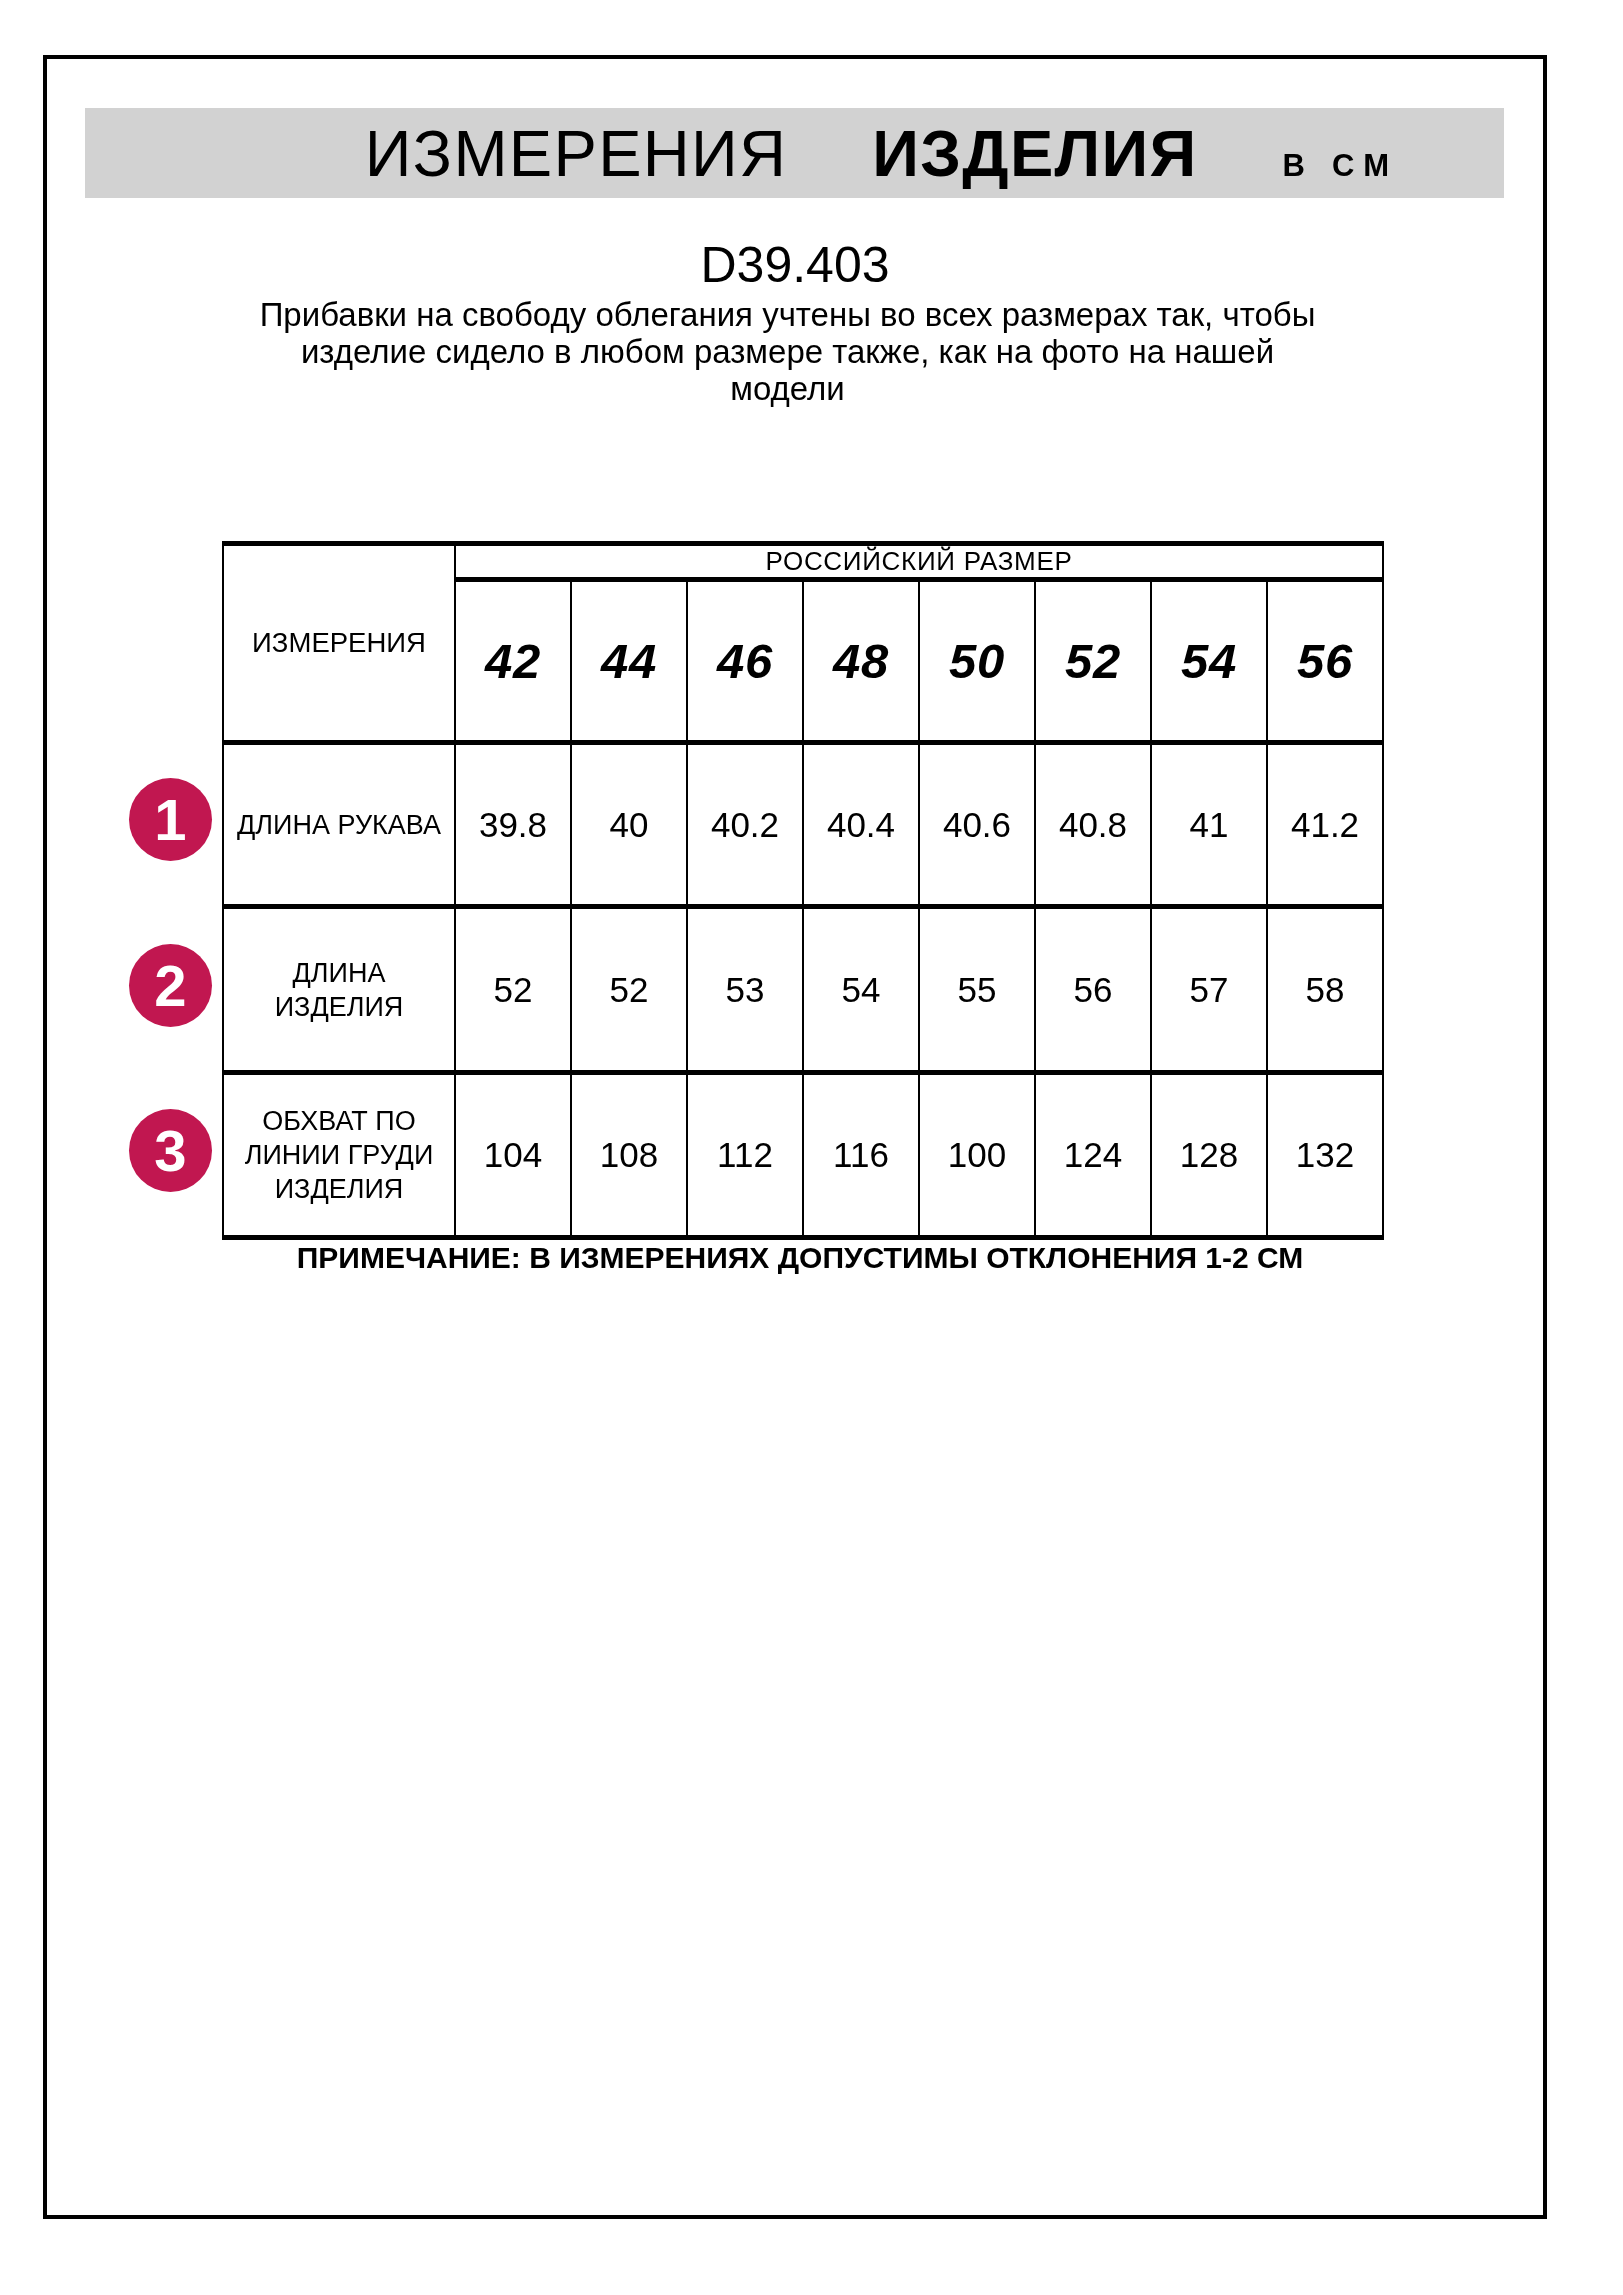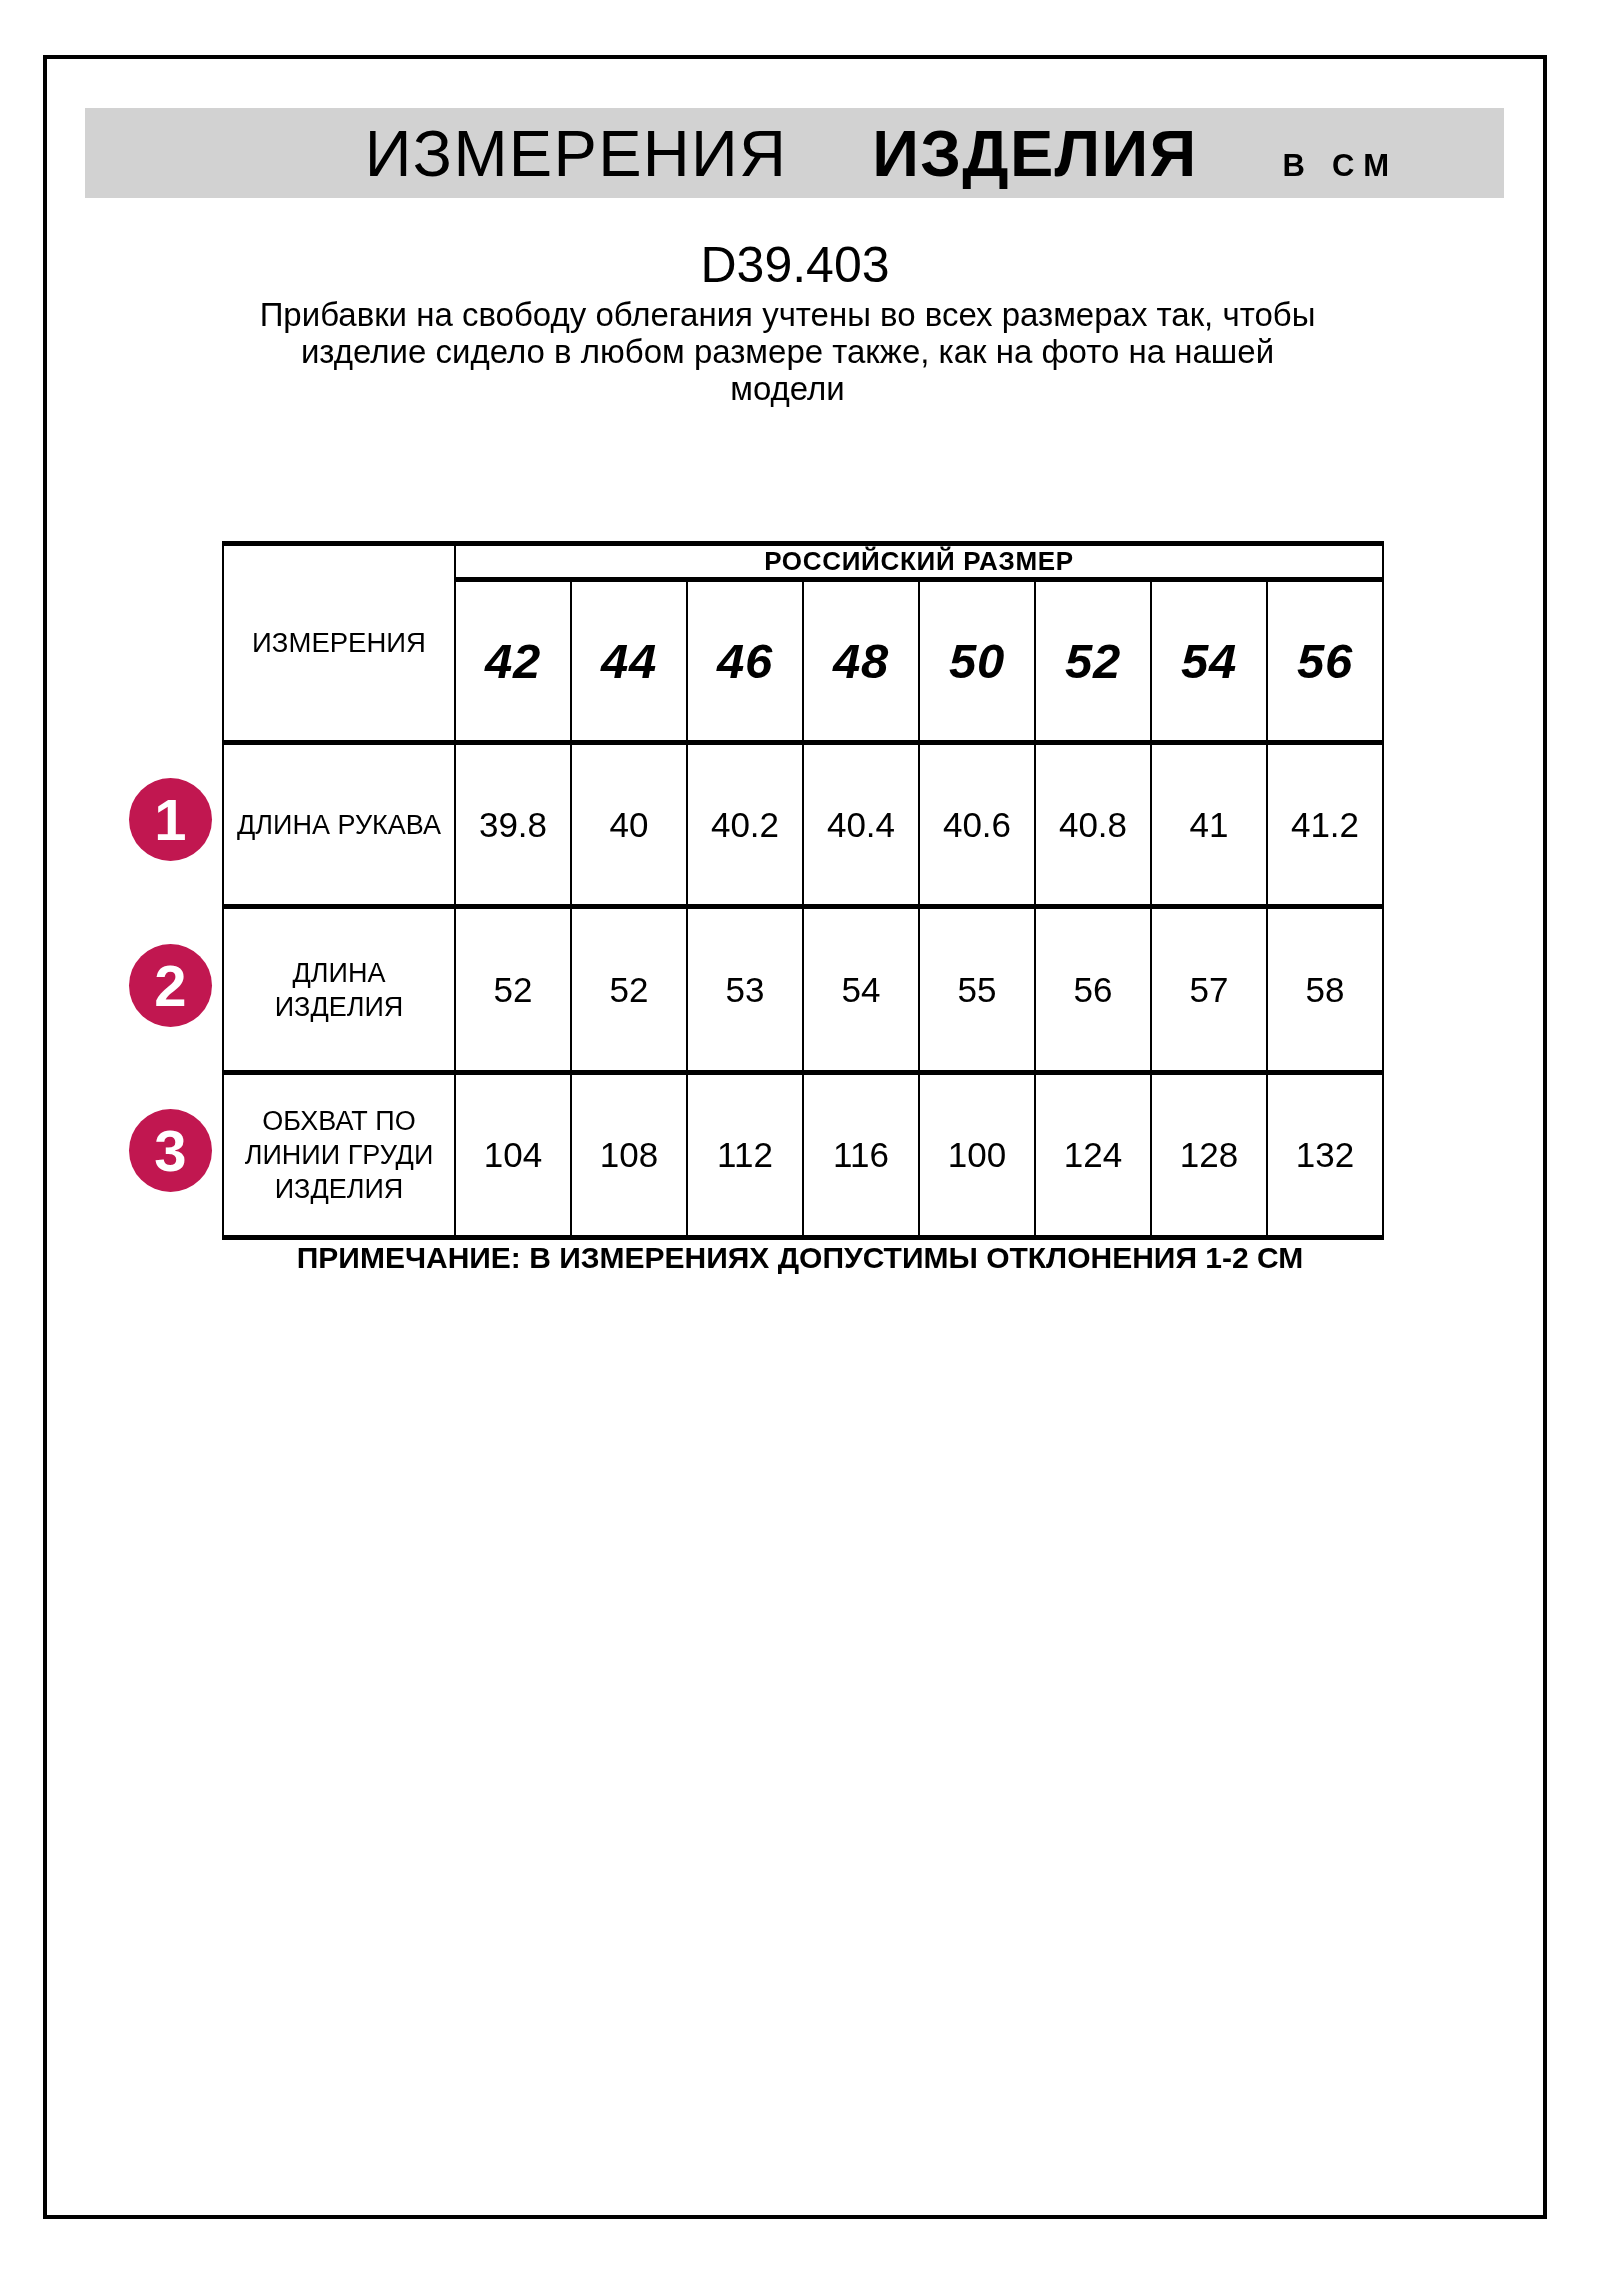--- a/index.html
+++ b/index.html
@@ -83,21 +83,21 @@
   col.col-label { width: 232px; }
   col.col-size  { width: 116px; }
 
   tr.row-group-header { height: 33px; }
   tr.row-sizes        { height: 163px; }
   tr.data-row-1       { height: 164px; }
   tr.data-row-2       { height: 166px; }
   tr.data-row-3       { height: 165px; }
 
   .corner-cell      { font-size: 27.5px; font-weight: 400; }
-  .group-header-cell{ font-size: 26px; font-weight: 700; letter-spacing: 0.7px; margin-left: 24px; }
+  .group-header-cell{ font-size: 26px; font-weight: 400; letter-spacing: 0.7px; margin-left: 24px; }
   .size-cell        { font-size: 49px; font-weight: 700; letter-spacing: 0.7px; font-style: italic; }
   .label-cell       { font-size: 27px; font-weight: 400; line-height: 34px; white-space: pre-line; }
   .value-cell       { font-size: 35px; font-weight: 400; }
 
   
   .badge {
     position: absolute;
     left: 129px;
     width: 83px; height: 83px;
     border-radius: 50%;

